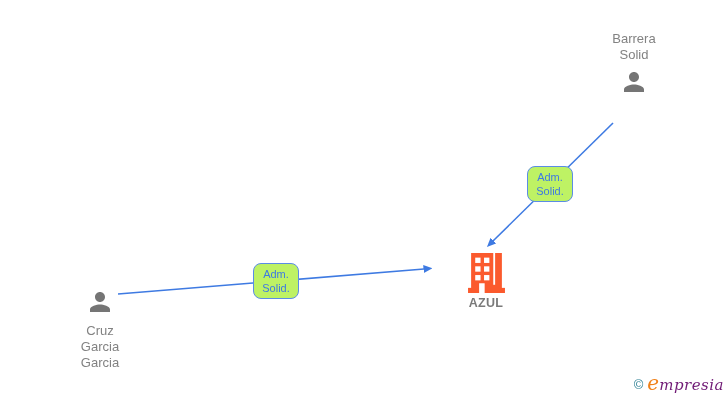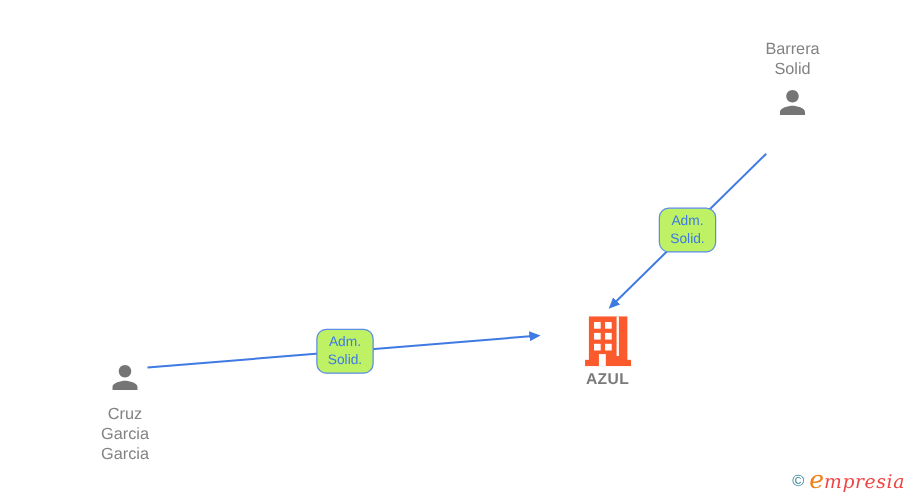--- a/index.html
+++ b/index.html
@@ -33,21 +33,21 @@
     white-space:nowrap;
   }
   .logo .copy{
     color:#2c7f93;font-size:13px;margin-right:4px;vertical-align:1px;
   }
   .logo .brand-e{
     color:#f08119;font-family:"DejaVu Serif",serif;font-style:italic;
     font-size:20px;
   }
   .logo .brand-rest{
-    color:#ef4444;font-family:"DejaVu Serif",serif;font-style:italic;
+    color:#701a75;font-family:"DejaVu Serif",serif;font-style:italic;
     font-size:15px;letter-spacing:.5px;
   }
 </style>
 </head>
 <body>
 
 <div class="stage">
 
   <svg class="edges" width="728" height="400" viewBox="0 0 728 400">
     <defs>

